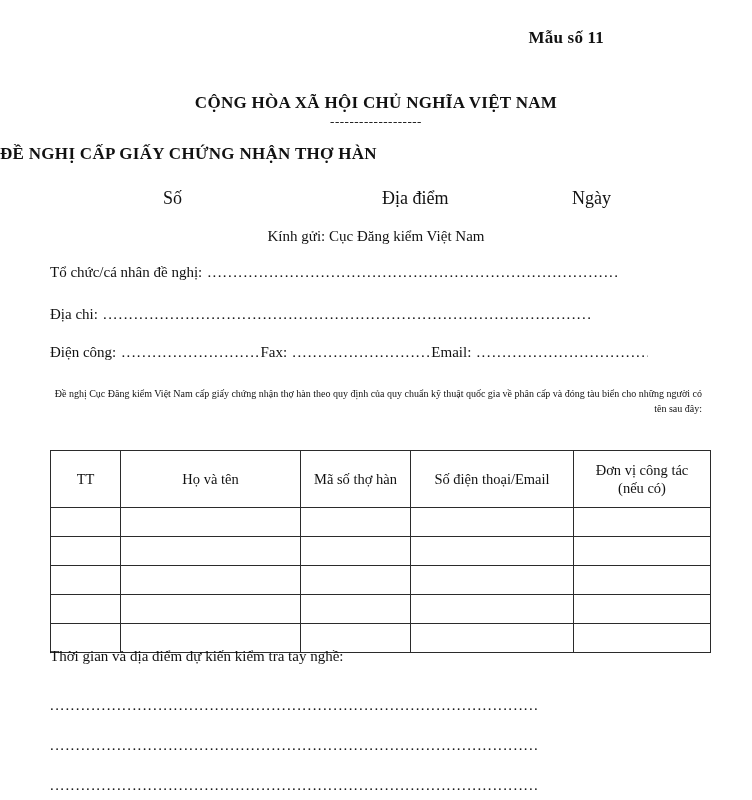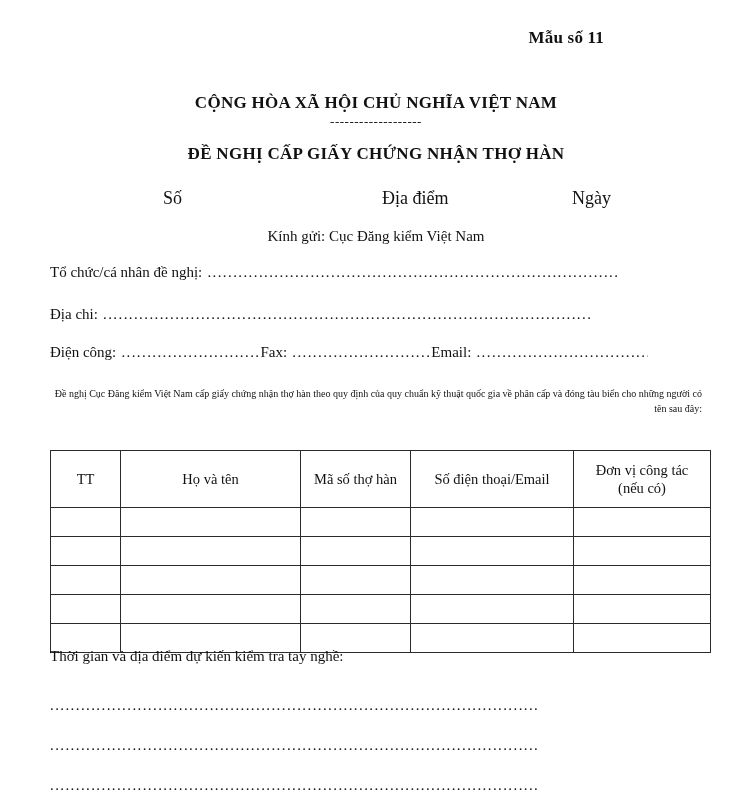--- a/index.html
+++ b/index.html
@@ -66,21 +66,21 @@
     color: #111111;
     white-space: nowrap;
   }
 
   
   .doc-title {
     position: absolute;
     top: 144px;
     left: 0;
     width: 752px;
-    text-align: center;
+    text-align: left;
     font-size: 17px;
     font-weight: bold;
     letter-spacing: 0.3px;
   }
 
   
   .meta-row {
     position: absolute;
     top: 188px;
     left: 0;

